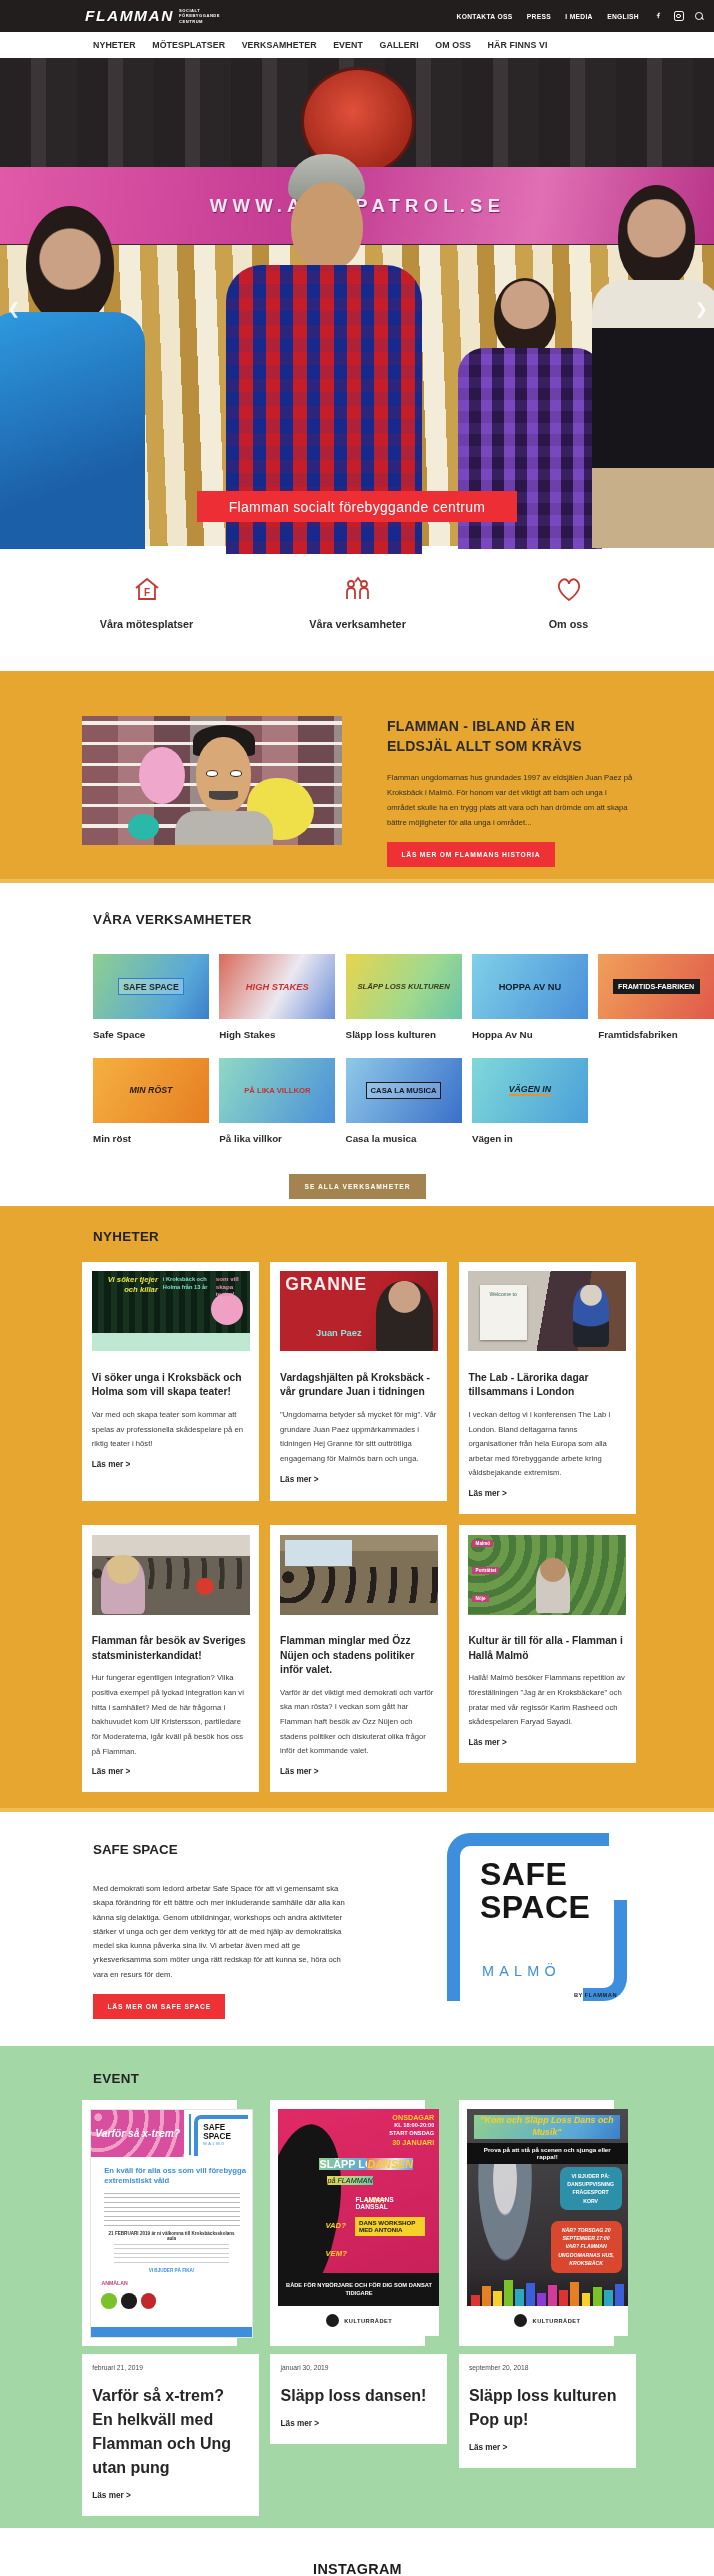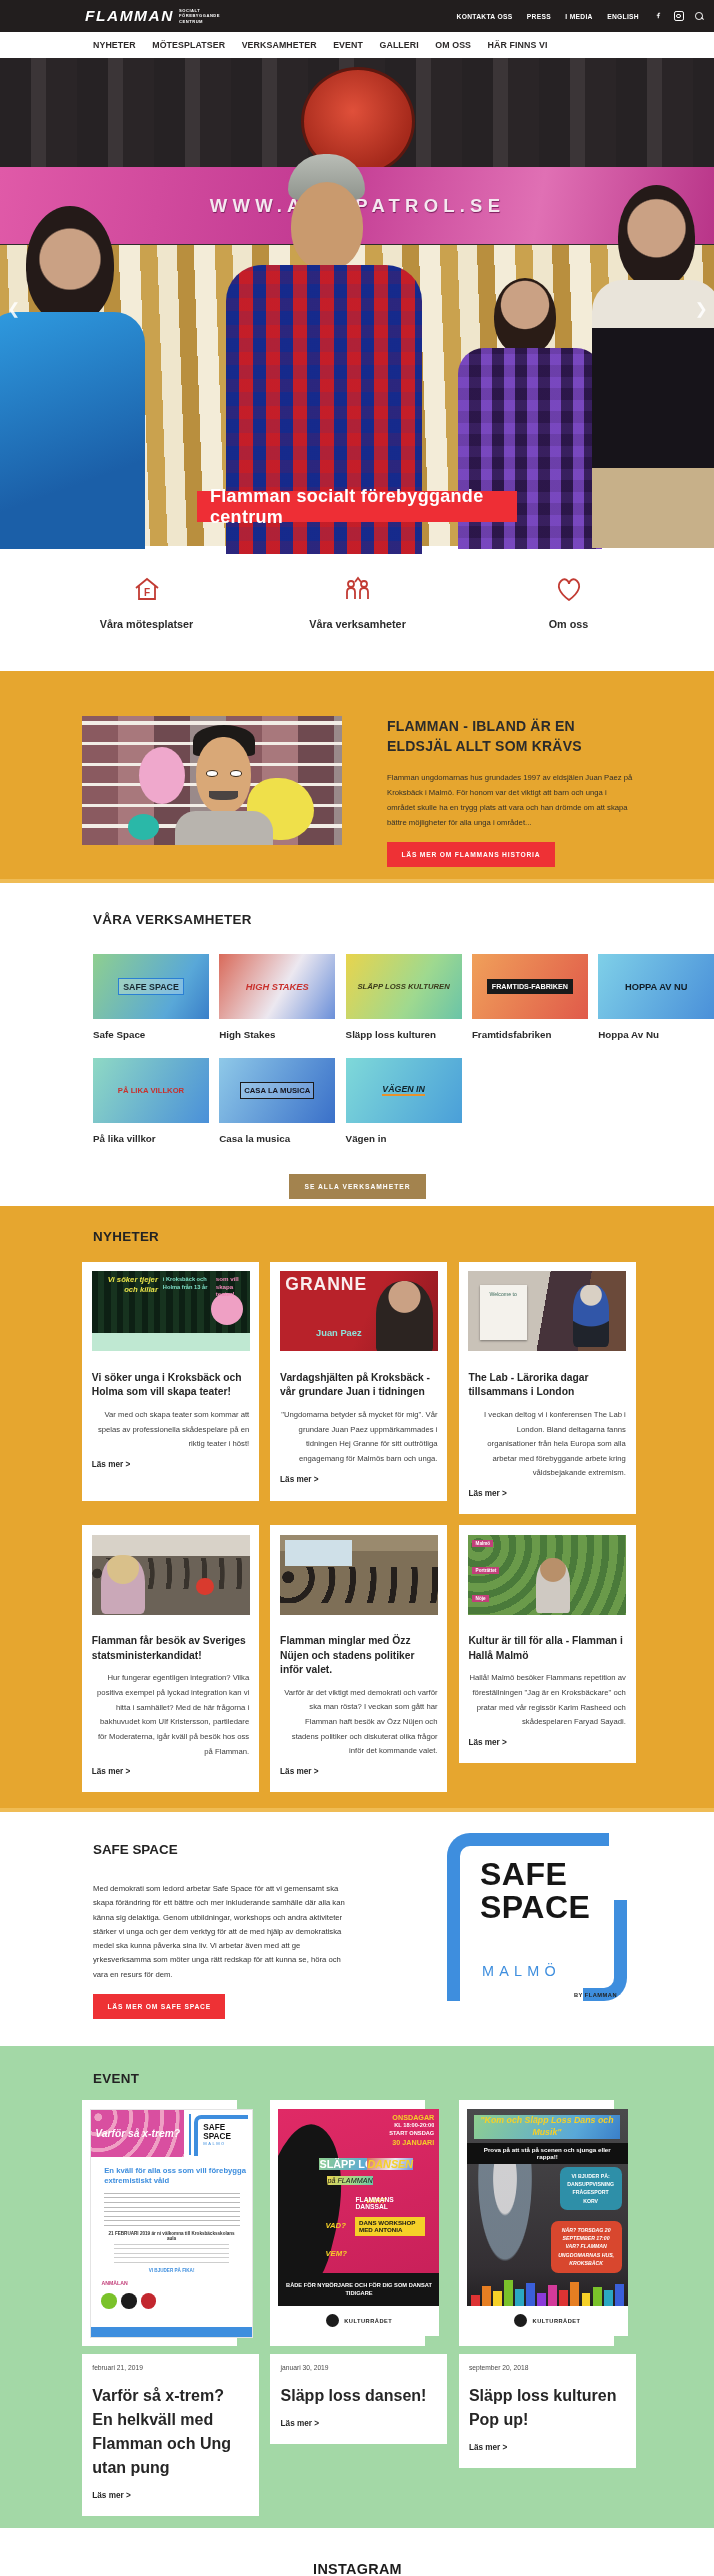--- a/index.html
+++ b/index.html
@@ -39,21 +39,21 @@
   .f2 .body{position:absolute;top:111px;left:10.3px;width:196px;height:289px;border-radius:36px 36px 0 0;
     background:repeating-linear-gradient(90deg,rgba(20,40,140,.85) 0 13.4px,rgba(200,30,40,.85) 13.4px 27px),repeating-linear-gradient(0deg,#b01c2a 0 13.4px,#20348c 13.4px 27px);}
   .f3{left:453px;bottom:0;width:155px;height:268px;}
   .f3 .head{position:absolute;top:0;left:41px;width:62px;height:77px;background:radial-gradient(circle at 50% 35%,#caa184 0 40%,#2a1c16 42%);}
   .f3 .body{position:absolute;top:70px;left:5.2px;width:144px;height:201px;border-radius:26px 26px 0 0;
     background:repeating-linear-gradient(90deg,rgba(120,70,190,.8) 0 11.3px,rgba(40,20,70,.8) 11.3px 23px),repeating-linear-gradient(0deg,#7a4ec2 0 11.3px,#3a2158 11.3px 23px);}
   .f4{left:592px;bottom:0;width:124px;height:361px;}
   .f4 .head{position:absolute;top:0;left:26px;width:77px;height:103px;background:radial-gradient(circle at 50% 42%,#caa184 0 40%,#241a18 42%);}
   .f4 .body{position:absolute;top:95px;left:0;width:129px;height:268px;border-radius:31px 31px 0 0;background:linear-gradient(180deg,#e9e4da 0 18%,#17141a 18% 70%,#c7b089 70%);}
   .hero-cta{position:absolute;left:197px;top:433px;width:320px;height:31px;background:#ee2e35;display:flex;align-items:center;justify-content:center;}
-  .hero-cta span{color:#fff;font-size:18px;font-weight:bold;letter-spacing:0.3px;margin-left:13px;}
+  .hero-cta span{color:#fff;font-size:14px;font-weight:normal;letter-spacing:0.3px;}
   .car{position:absolute;top:242px;font-size:15.5px;color:rgba(255,255,255,.85);cursor:pointer;user-select:none;}
   .car.prev{left:7.2px;} .car.next{right:7.2px;}
   
   .features{height:125px;background:#fff;display:flex;justify-content:center;gap:129px;padding-top:27px;box-sizing:border-box;}
   .feat{width:82px;display:flex;flex-direction:column;align-items:center;cursor:pointer;}
   .feat svg{width:32px;height:32px;stroke:#c23b33;fill:none;stroke-width:3.6;}
   .feat .lbl{margin-top:13.4px;font-size:10.8px;font-weight:bold;color:#2b2b2b;white-space:nowrap;}
   
   .about{height:212px;background:#e6a62f;border-bottom:4.1px solid #efbc55;box-sizing:border-box;display:flex;padding-top:45px;}
   .illus{margin-left:82px;width:260px;height:129px;position:relative;flex:none;overflow:hidden;
@@ -92,21 +92,21 @@
   .t8{background:linear-gradient(120deg,#8fc9e8,#3a70c9);} .t8 span{color:#14141e;font-size:7.7px;border:1.5px solid #1a1a1a;padding:3.1px;background:rgba(255,255,255,.2);}
   .t9{background:linear-gradient(120deg,#7fd9d9,#4a9fd9);} .t9 span{color:#10222a;font-size:8.8px;font-style:italic;border-bottom:2.1px solid #e8912a;}
   .t10{background:linear-gradient(120deg,#e4e0f2,#8a77cf);} .t10 span{color:#4a4a5a;font-size:7.7px;letter-spacing:1px;}
   .btn-brown{display:block;margin:30px auto 0;width:fit-content;background:#a3834e;color:#fff;font-size:6.7px;font-weight:bold;letter-spacing:1px;padding:8.8px 15.5px;cursor:pointer;}
   
   .nyheter{height:606px;background:#e6a62f;border-bottom:4.1px solid #efbc55;box-sizing:border-box;padding-top:23px;}
   .cards{margin:17.5px 0 0 82px;width:554px;display:grid;grid-template-columns:repeat(3,177px);column-gap:11.3px;row-gap:11.3px;align-items:start;}
   .ncard{background:#fff;padding:9.8px 9.8px 15.5px;box-sizing:border-box;width:177px;cursor:pointer;}
   .nimg{width:158px;height:80px;position:relative;overflow:hidden;}
   .ntitle{margin-top:19.6px;font-size:10.3px;font-weight:bold;line-height:1.4;color:#262626;}
-  .nbody{margin-top:8.2px;font-size:7.7px;line-height:1.9;color:#3c3c3c;text-align:right;}
+  .nbody{margin-top:8.2px;font-size:7.7px;line-height:1.9;color:#3c3c3c;}
   .nmore{margin-top:8.2px;font-size:8.2px;font-weight:bold;color:#262626;}
   .r1{min-height:239px;} .r2{min-height:232px;}
   .img1{background:repeating-linear-gradient(90deg,#0d2014 0 6.2px,#17331f 6.2px 12.4px);}
   .img1::after{content:"";position:absolute;left:0;bottom:0;width:100%;height:18.5px;background:#bfe8d2;}
   .img1::before{content:"";position:absolute;right:7.2px;top:21.6px;width:32px;height:32px;border-radius:50%;background:#efa0c4;}
   .img1 .a{position:absolute;left:4.1px;top:4.1px;color:#e8e24a;font-size:7.7px;font-weight:bold;font-style:italic;width:62px;line-height:1.2;text-align:right;}
   .img1 .b{position:absolute;left:71px;top:5.2px;color:#7fe0c9;font-size:5.7px;font-weight:bold;width:46px;line-height:1.25;}
   .img1 .c{position:absolute;right:2.1px;top:4.1px;color:#f08ab8;font-size:6.2px;font-weight:bold;width:32px;line-height:1.2;}
   .img2{background:linear-gradient(115deg,#b8222a 0 55%,#8e1820);}
   .img2::after{content:"";position:absolute;right:5.2px;top:9.3px;width:57px;height:72px;border-radius:46% 46% 8% 8%;background:radial-gradient(circle at 50% 22%,#caa184 0 15.5px,#2c2421 16.5px);}
@@ -324,30 +324,36 @@
           </div>
           <div class="tile-lbl">High Stakes</div>
         </div>
       <div class="tile-item">
           <div class="tile t3">
             <span>SLÄPP LOSS KULTUREN</span>
           </div>
           <div class="tile-lbl">Släpp loss kulturen</div>
         </div>
       <div class="tile-item">
+          <div class="tile t4">
+            <span>HOPPA AV NU</span>
+          </div>
+          <div class="tile-lbl">Hoppa Av Nu</div>
+        </div>
+      <div class="tile-item">
           <div class="tile t5">
             <span>FRAMTIDS-FABRIKEN</span>
           </div>
           <div class="tile-lbl">Framtidsfabriken</div>
         </div>
       <div class="tile-item">
-          <div class="tile t4">
-            <span>HOPPA AV NU</span>
-          </div>
-          <div class="tile-lbl">Hoppa Av Nu</div>
+          <div class="tile t6">
+            <span>MIN RÖST</span>
+          </div>
+          <div class="tile-lbl">Min röst</div>
         </div>
       <div class="tile-item">
           <div class="tile t7">
             <span>PÅ LIKA VILLKOR</span>
           </div>
           <div class="tile-lbl">På lika villkor</div>
         </div>
       <div class="tile-item">
           <div class="tile t8">
             <span>CASA LA MUSICA</span>

